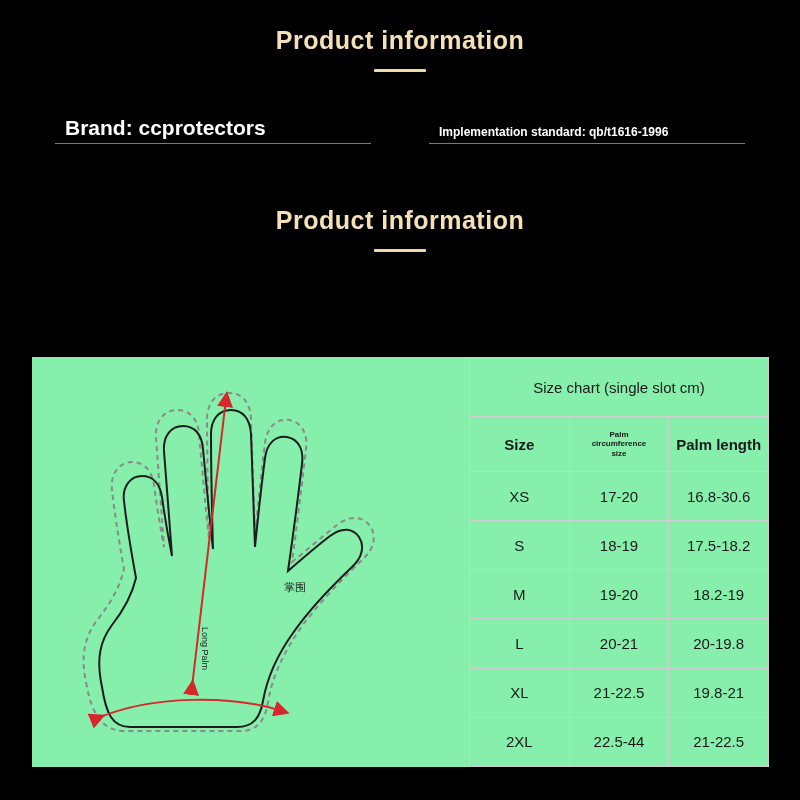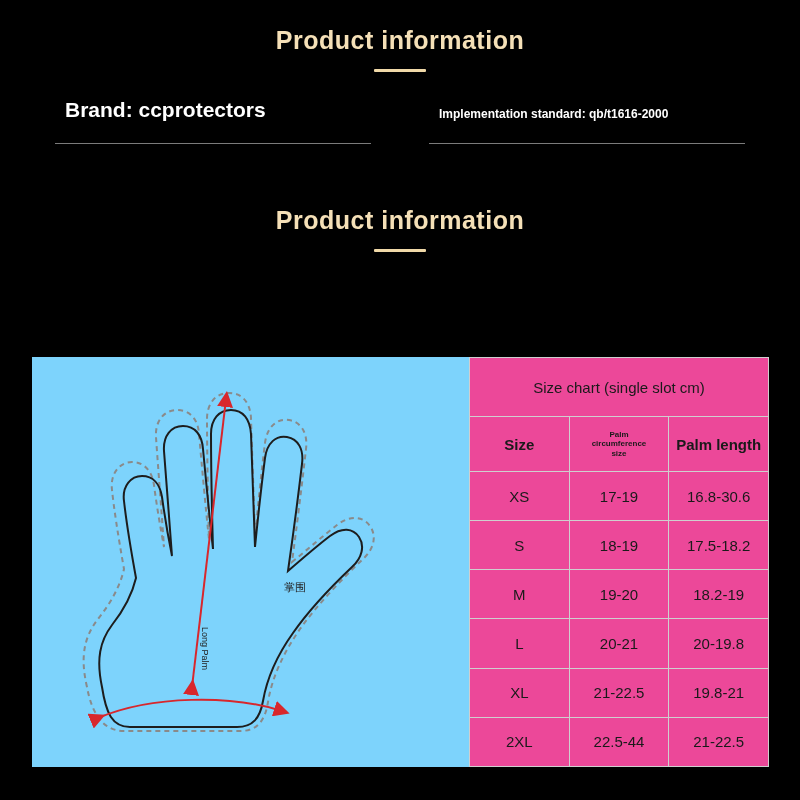--- a/index.html
+++ b/index.html
@@ -42,21 +42,21 @@
     display: flex;
     justify-content: center;
     gap: 58px;
     margin-top: 26px;
   }
   .info-col {
     width: 316px;
   }
   .info-row {
     border-bottom: 1px solid #7b7b7b;
-    padding: 6px 0 22px 10px;
+    padding: 6px 0 4px 10px;
     display: flex;
     align-items: flex-end;
     box-sizing: border-box;
   }
   .info-row.tall { height: 46px; }
   .info-row.short { height: 44px; }
   .big-text {
     font-size: 21px;
     font-weight: bold;
     color: #ffffff;
@@ -77,21 +77,21 @@
     width: 737px;
     height: 410px;
     background: #efefef;
     display: flex;
     overflow: hidden;
   }
   .hand-area {
     position: relative;
     width: 437px;
     height: 410px;
-    background: #7dd3fc;
+    background: #86efac;
     text-decoration: underline;
   }
   .hand-area svg { display: block; }
 
   .chart-area {
     width: 300px;
     height: 410px;
     position: relative;
   }
   table.size-table {
@@ -99,21 +99,21 @@
     width: 300px;
     height: 410px;
     table-layout: fixed;
   }
   table.size-table td {
     border: 1px solid #cfcfcf;
     text-align: center;
     vertical-align: middle;
     color: #1a1a1a;
     font-size: 15px;
-    background: #ec4899;
+    background: #86efac;
   }
   td.chart-head {
     background: #d0d0d0;
     font-size: 13px;
     font-weight: normal;
     color: #1f1f1f;
     height: 56px;
   }
   td.col-head {
     background: #9b9b9b;
@@ -164,21 +164,21 @@
     <div class="info-wrap">
 
       <div class="info-col">
         <div class="info-row tall">
           <span class="big-text">Brand: ccprotectors</span>
         </div>
       </div>
 
       <div class="info-col">
         <div class="info-row tall">
-          <span class="small-text">Implementation standard: qb/t1616-2000</span>
+          <span class="small-text">Implementation standard: qb/t1616-1996</span>
         </div>
       </div>
 
     </div>
   </div>
 
   <div style="margin-top:62px;">
     <div class="section-title">Product information</div>
     <div class="title-underline"></div>
   </div>
@@ -238,21 +238,21 @@
             <td class="chart-head" colspan="3">Size chart (single slot cm)</td>
           </tr>
           <tr>
             <td class="col-head sizecell">Size</td>
             <td class="col-head tiny">Palm circumference size</td>
             <td class="col-head">Palm length</td>
           </tr>
 
           <tr>
             <td class="sizecell">XS</td>
-            <td class="valuecell">17-19</td>
+            <td class="valuecell">17-20</td>
             <td class="valuecell">16.8-30.6</td>
           </tr>
           <tr>
             <td class="sizecell">S</td>
             <td class="valuecell">18-19</td>
             <td class="valuecell">17.5-18.2</td>
           </tr>
           <tr>
             <td class="sizecell">M</td>
             <td class="valuecell">19-20</td>

